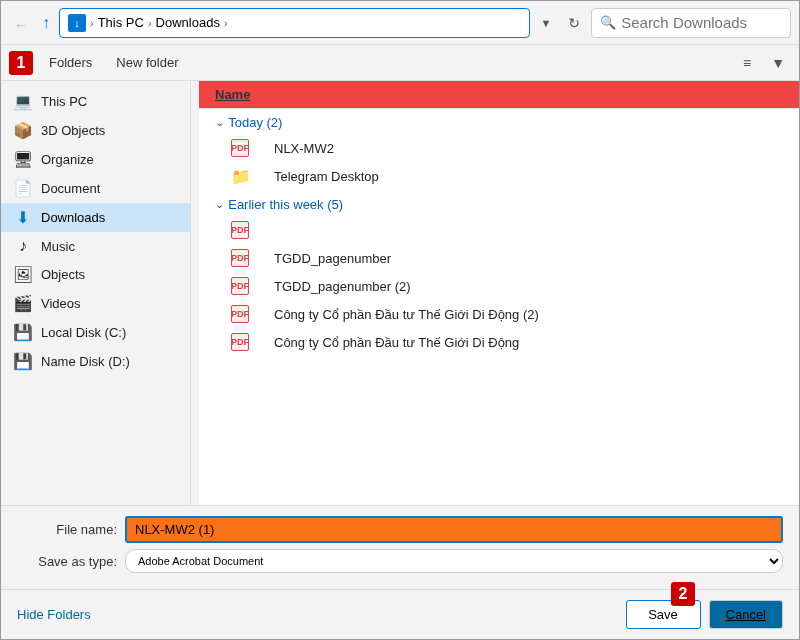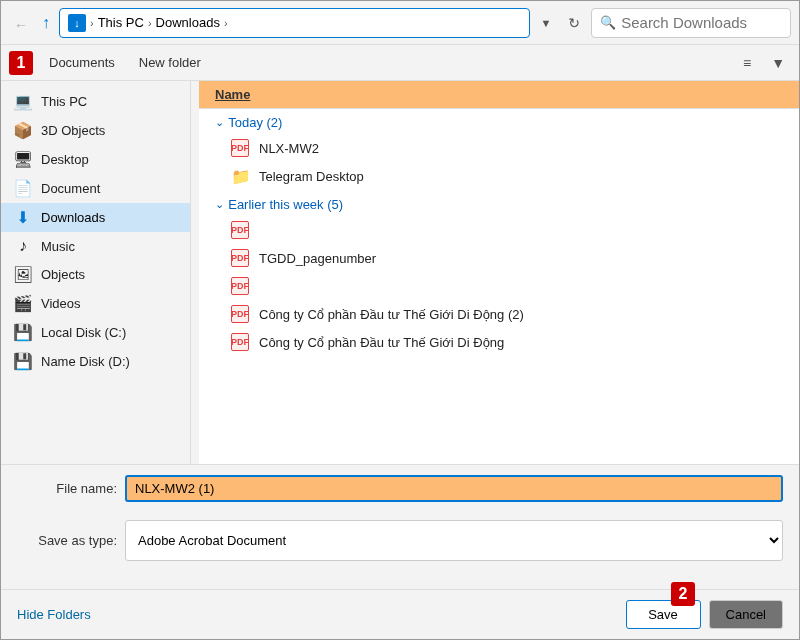--- a/index.html
+++ b/index.html
@@ -174,37 +174,37 @@
     }
     .file-list::-webkit-scrollbar { width: 8px; }
     .file-list::-webkit-scrollbar-track { background: #f3f3f3; }
     .file-list::-webkit-scrollbar-thumb { background: #ccc; border-radius: 4px; }
     .file-list-header {
       padding: 6px 16px;
       border-bottom: 1px solid #e0e0e0;
       color: #333;
       font-weight: 600;
       font-size: 13px;
-      background: #fdba74;
+      background: #ef4444;
       text-decoration: underline;
     }
     .group-header {
       padding: 6px 16px 4px;
       color: #005fb8;
       font-size: 13px;
       display: flex;
       align-items: center;
       gap: 4px;
     }
     .group-chevron { font-size: 11px; }
     .file-item {
       display: flex;
       align-items: center;
       padding: 5px 16px 5px 32px;
-      gap: 8px;
+      gap: 23px;
       cursor: pointer;
       color: #222;
       font-size: 13px;
     }
     .file-icon { font-size: 16px; width: 20px; text-align: center; flex-shrink: 0; }
     
     .icon-pdf {
       color: #e84040;
       font-size: 14px;
       background: #fff0f0;
@@ -221,48 +221,48 @@
 
     
     .bottom-section {
       background: #f3f3f3;
       border-top: 1px solid #ddd;
       padding: 10px 16px;
     }
     .form-row {
       display: flex;
       align-items: center;
-      margin-bottom: 18px;
+      margin-bottom: 6px;
       gap: 8px;
     }
     .form-label {
       width: 100px;
       text-align: right;
       font-size: 13px;
       color: #333;
       flex-shrink: 0;
     }
     .form-input {
       flex: 1;
       border: 2px solid #0078d4;
       border-radius: 3px;
       padding: 4px 8px;
       font-size: 13px;
       background: #fff;
       outline: none;
     }
     .form-input.selected {
-      background: #fdba74;
+      background: #f97316;
     }
     .form-select {
       flex: 1;
       border: 1px solid #ccc;
-      border-radius: 3px;
-      padding: 11px 8px;
-      font-size: 13px;
+      border-radius: 10px;
+      padding: 4px 8px;
+      font-size: 11px;
       background: #fff;
       outline: none;
     }
 
     
     .dialog-footer {
       background: #f3f3f3;
       border-top: 1px solid #ddd;
       padding: 10px 16px;
       display: flex;
@@ -299,28 +299,29 @@
       background: #fff;
       border: 1px solid #0078d4;
       border-radius: 3px;
       padding: 6px 16px;
       font-size: 13px;
       color: #000;
       cursor: pointer;
       min-width: 75px;
     }
     .btn-cancel {
-      background: #737373;
+      background: #0369a1;
       border: 1px solid #ccc;
       border-radius: 3px;
       padding: 6px 16px;
       font-size: 13px;
       color: #000;
       cursor: pointer;
       min-width: 65px;
+      text-decoration: underline;
     }
   </style>
 </head>
 <body>
 
 <div class="dialog">
 
   <div class="toolbar">
     <button class="toolbar-btn disabled">←</button>
     <button class="toolbar-btn" style="color:#0078d4; font-size:16px;">↑</button>
@@ -338,41 +339,41 @@
     <button class="refresh-btn">↻</button>
 
     <div class="search-box">
       <span class="search-icon">🔍</span>
       <input type="text" placeholder="Search Downloads" style="">
     </div>
   </div>
 
   <div class="toolbar2">
     <div class="number-badge">1</div>
-    <button class="toolbar2-btn">Documents</button>
+    <button class="toolbar2-btn">Folders</button>
     <button class="toolbar2-btn">New folder</button>
     <div class="spacer"></div>
     <button class="view-btn">≡</button>
     <button class="view-btn">▼</button>
   </div>
 
   <div class="content-area">
 
     <div class="sidebar">
       <div class="sidebar-item">
         <span class="sidebar-icon">💻</span>
         <span>This PC</span>
       </div>
       <div class="sidebar-item">
         <span class="sidebar-icon">📦</span>
         <span>3D Objects</span>
       </div>
       <div class="sidebar-item">
         <span class="sidebar-icon">🖥</span>
-        <span>Desktop</span>
+        <span>Organize</span>
       </div>
       <div class="sidebar-item">
         <span class="sidebar-icon">📄</span>
         <span>Document</span>
       </div>
       <div class="sidebar-item active">
         <span class="sidebar-icon" style="color:#0078d4;">⬇</span>
         <span>Downloads</span>
       </div>
       <div class="sidebar-item">
@@ -429,20 +430,21 @@
       <div class="file-item">
         <span class="file-icon">
           <span class="icon-pdf">PDF</span>
         </span>
         <span>TGDD_pagenumber</span>
       </div>
       <div class="file-item">
         <span class="file-icon">
           <span class="icon-pdf">PDF</span>
         </span>
+        <span>TGDD_pagenumber (2)</span>
       </div>
       <div class="file-item">
         <span class="file-icon">
           <span class="icon-pdf">PDF</span>
         </span>
         <span>Công ty Cổ phần Đầu tư Thế Giới Di Động (2)</span>
       </div>
       <div class="file-item">
         <span class="file-icon">
           <span class="icon-pdf">PDF</span>

